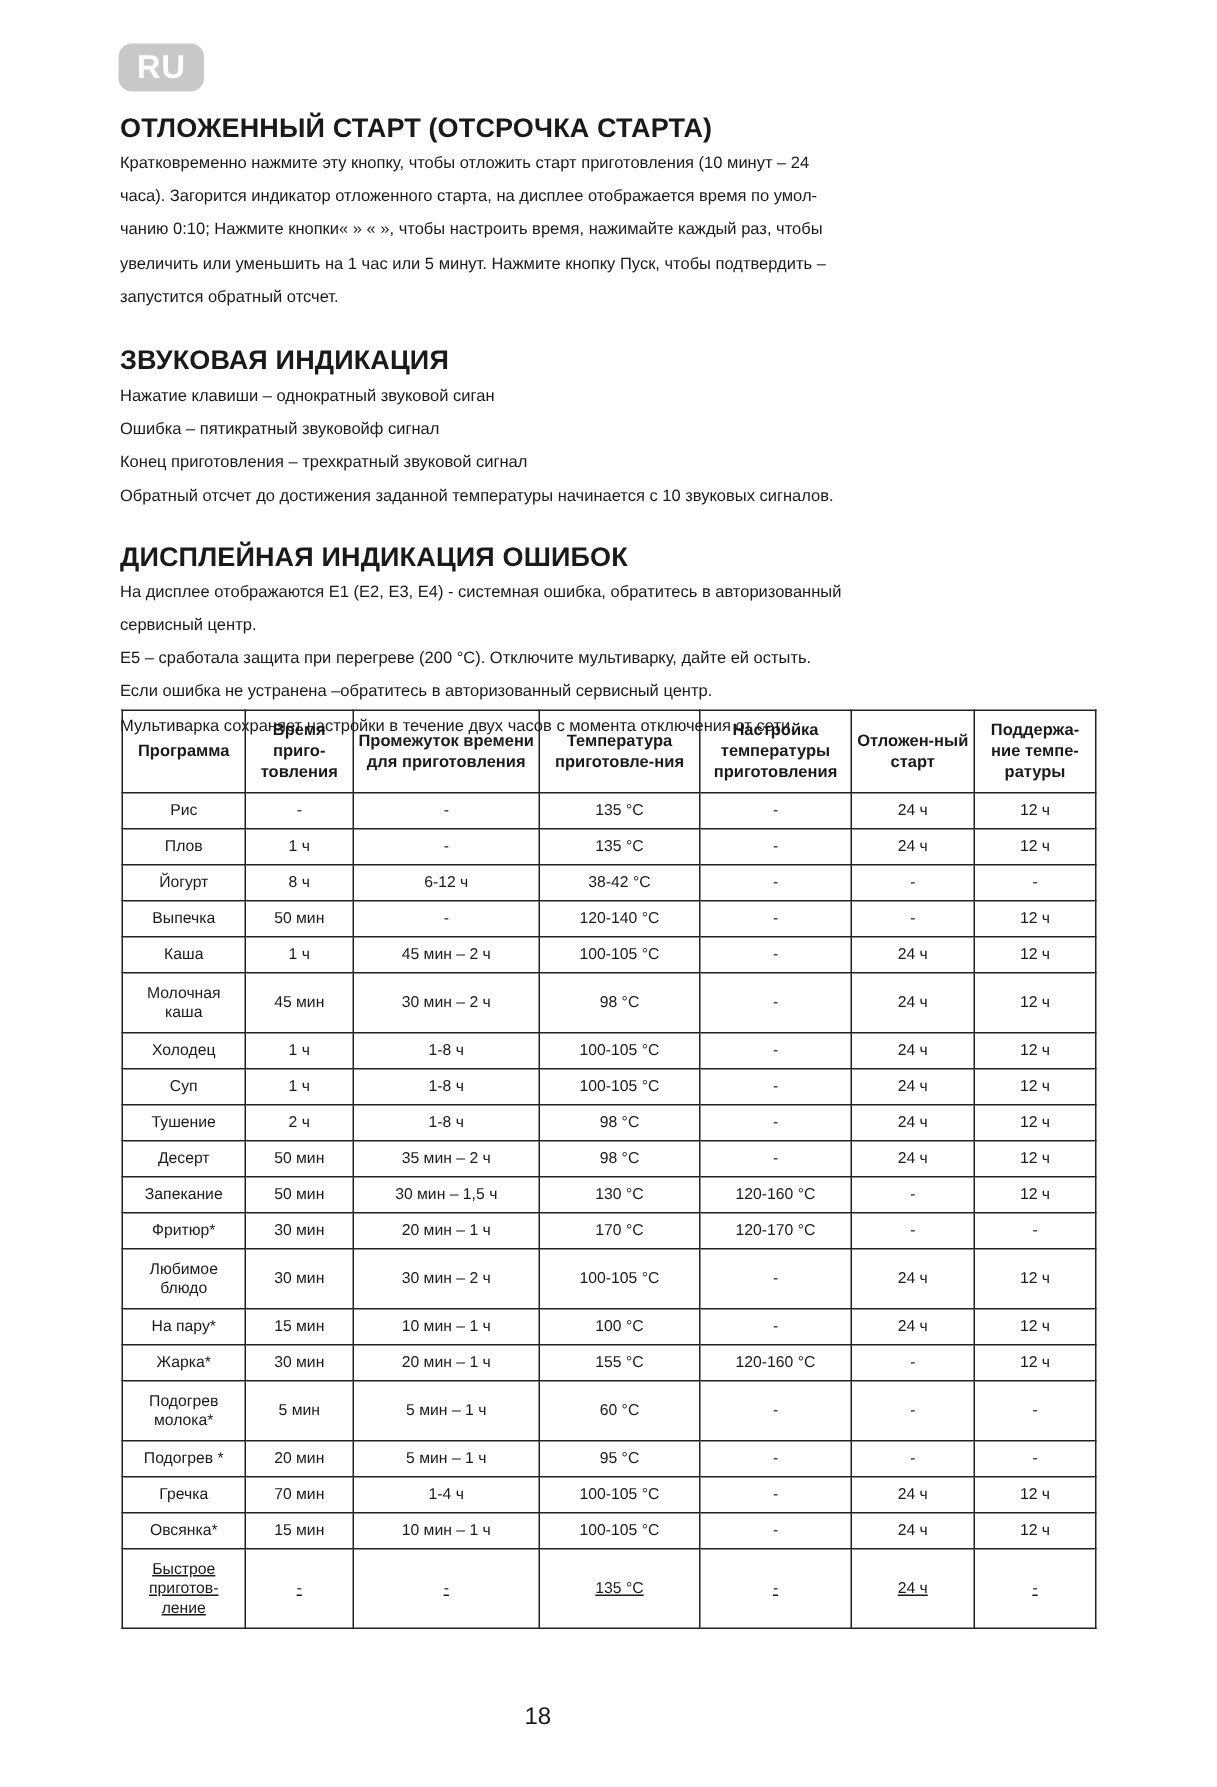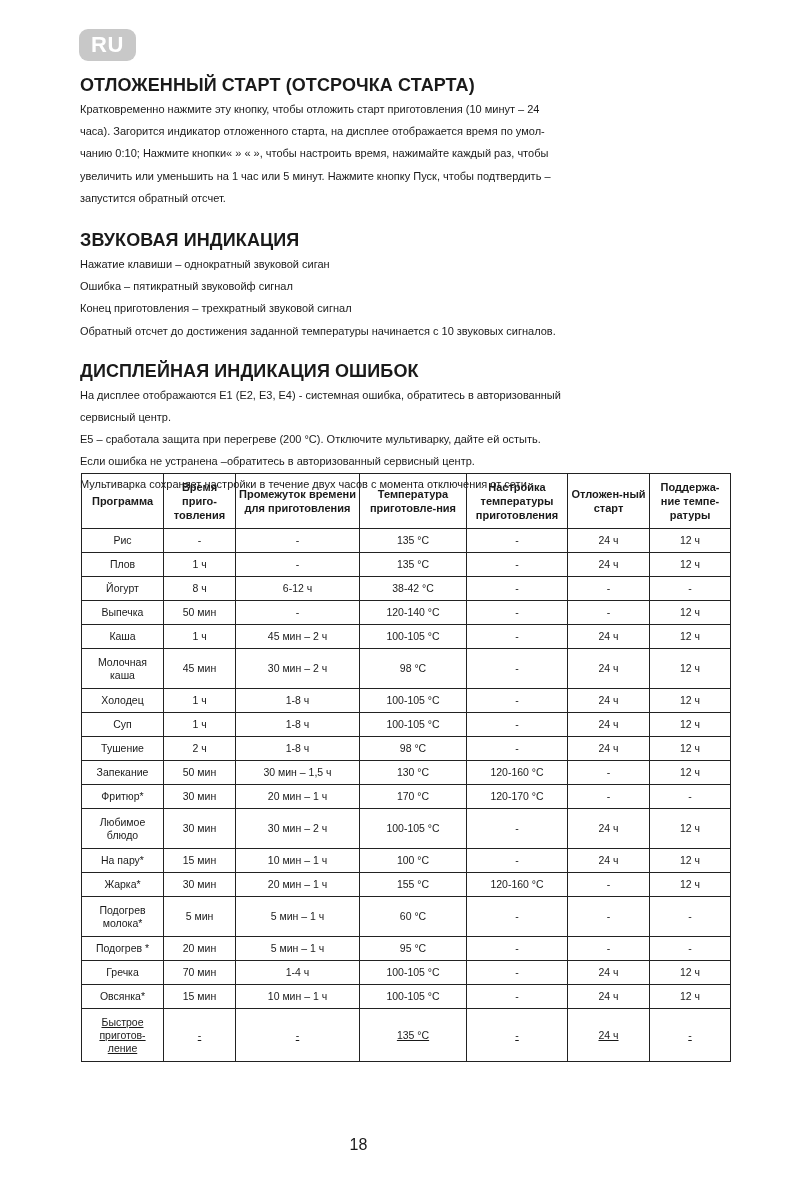--- a/index.html
+++ b/index.html
@@ -150,20 +150,29 @@
       <tr>
         <td>Тушение</td>
         <td>2 ч</td>
         <td>1-8 ч</td>
         <td>98 °C</td>
         <td>-</td>
         <td>24 ч</td>
         <td>12 ч</td>
       </tr>
       <tr>
+        <td>Десерт</td>
+        <td>50 мин</td>
+        <td>35 мин – 2 ч</td>
+        <td>98 °C</td>
+        <td>-</td>
+        <td>24 ч</td>
+        <td>12 ч</td>
+      </tr>
+      <tr>
         <td>Запекание</td>
         <td>50 мин</td>
         <td>30 мин – 1,5 ч</td>
         <td>130 °C</td>
         <td>120-160 °C</td>
         <td>-</td>
         <td>12 ч</td>
       </tr>
       <tr>
         <td>Фритюр*</td>

